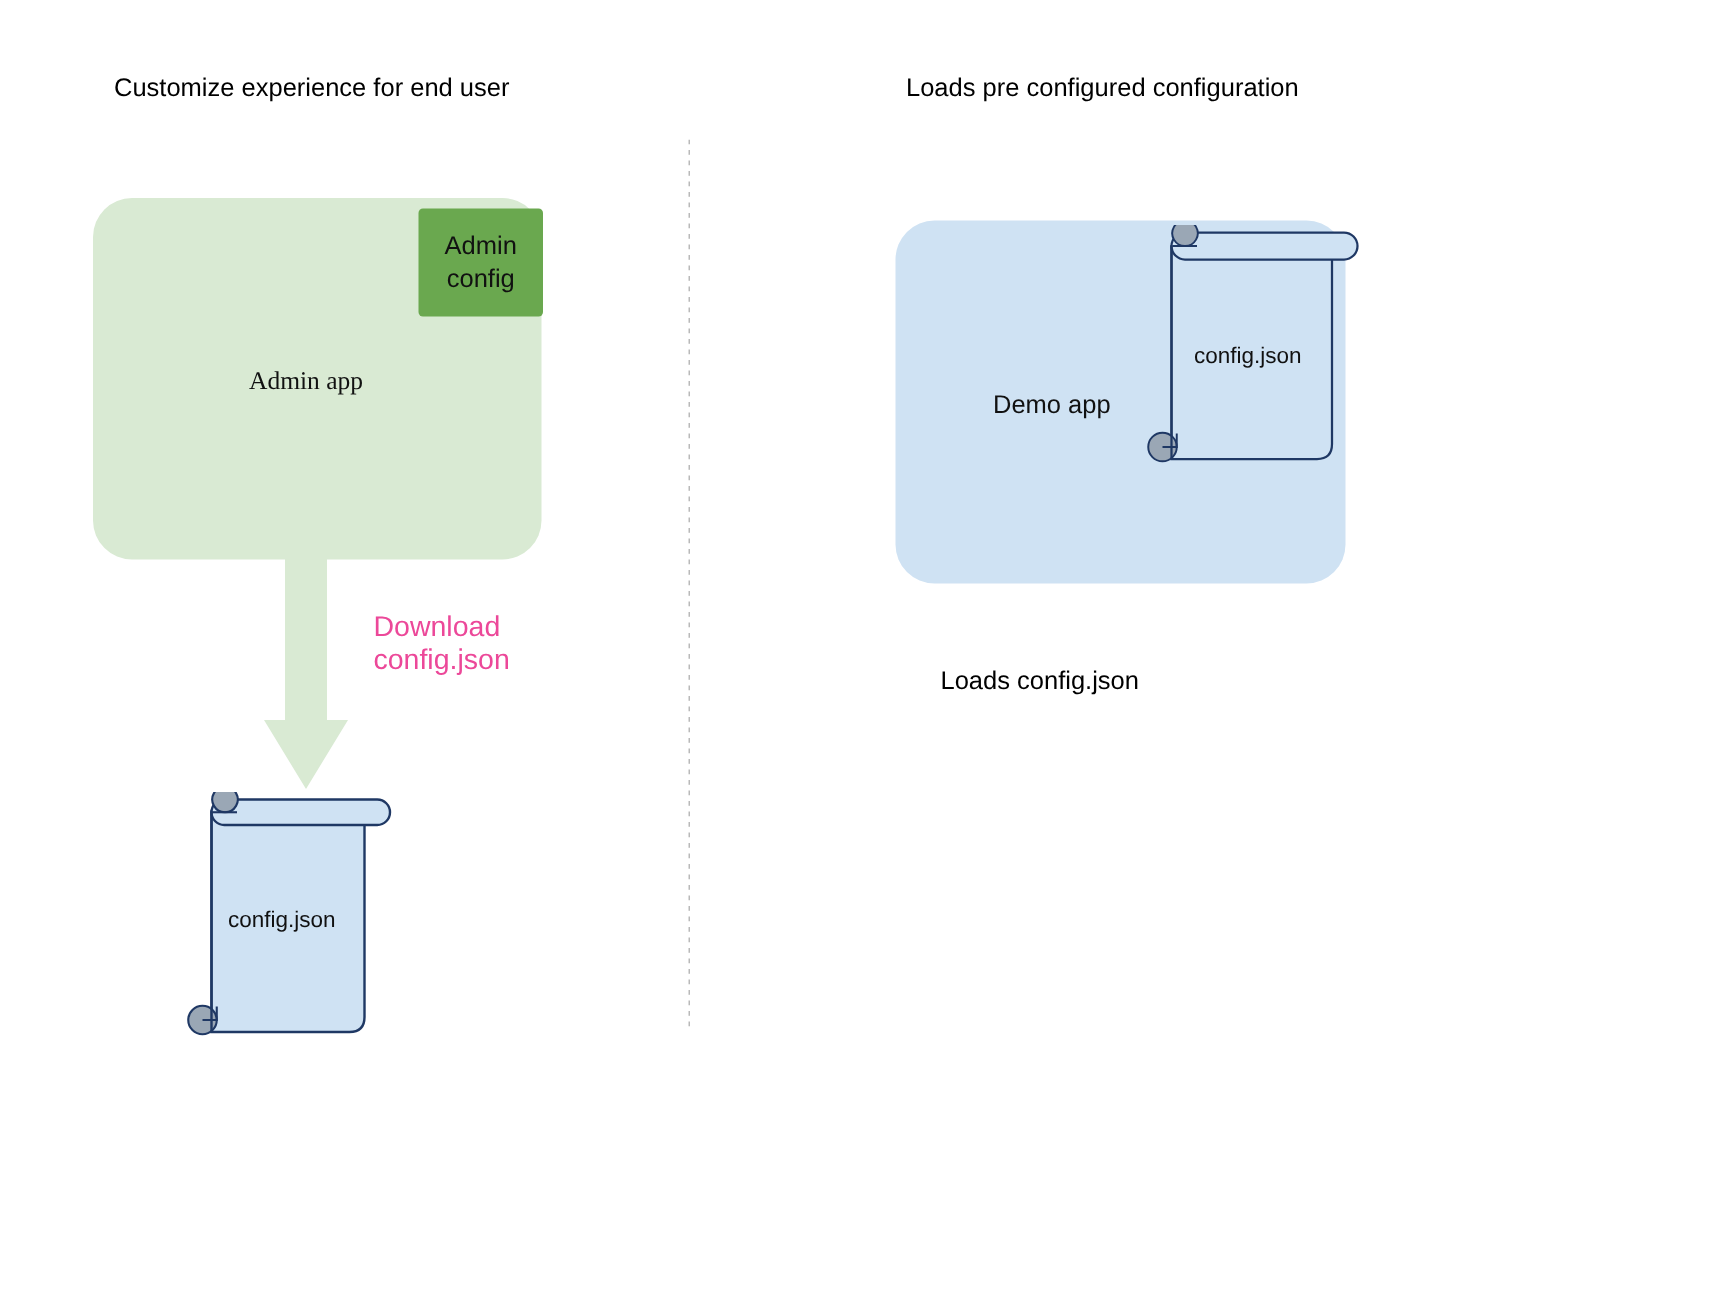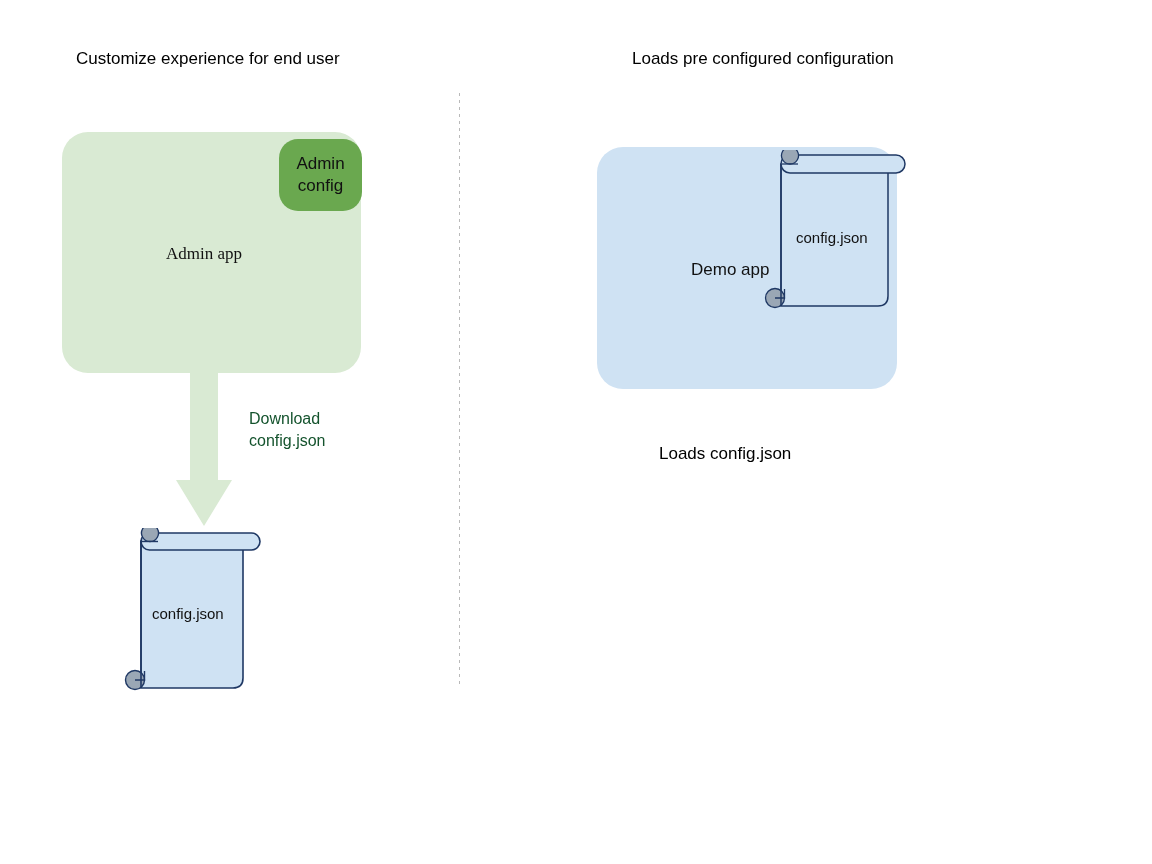--- a/index.html
+++ b/index.html
@@ -27,52 +27,51 @@
 
   
   .caption {
     position: absolute;
     font-size: 17px;
     line-height: 22px;
     color: #000;
     white-space: nowrap;
   }
   .panel-title-left  { left: 76px;  top: 48px; }
-  .panel-title-right { left: 632px; top: 48px; }
+  .panel-title-right { left: 604px; top: 48px; }
 
   .card-label {
     position: absolute;
     font-size: 17px;
     line-height: 22px;
     color: #111;
     white-space: nowrap;
   }
   .label-admin-app { left: 166px; top: 243px; font-family: Liberation Serif, serif; }
-  .label-demo-app  { left: 691px; top: 259px; }
+  .label-demo-app  { left: 662px; top: 259px; }
 
   .arrow-label {
     position: absolute;
     left: 249px;
     top: 408px;
-    font-size: 16px;
-    line-height: 22px;
-    color: #14532d;
+    font-size: 19px;
+    line-height: 22px;
+    color: #ec4899;
     white-space: nowrap;
   }
   .arrow-label span { display: block; }
 
   .loads-label {
     position: absolute;
     left: 627px;
     top: 443px;
     font-size: 17px;
     line-height: 22px;
     color: #000;
     white-space: nowrap;
-    margin-left: 32px;
   }
 
   
   .card {
     position: absolute;
     box-sizing: border-box;
   }
   .card-admin {
     left: 62px;
     top: 132px;
@@ -90,21 +89,21 @@
     border-radius: 26px;
   }
 
   .admin-panel {
     position: absolute;
     left: 279px;
     top: 139px;
     width: 83px;
     height: 72px;
     background: #6aa84f;
-    border-radius: 19px;
+    border-radius: 3px;
     display: flex;
     align-items: center;
     justify-content: center;
     text-align: center;
     font-size: 17px;
     line-height: 22px;
     color: #111;
   }
   .admin-panel span { display: block; }
 

